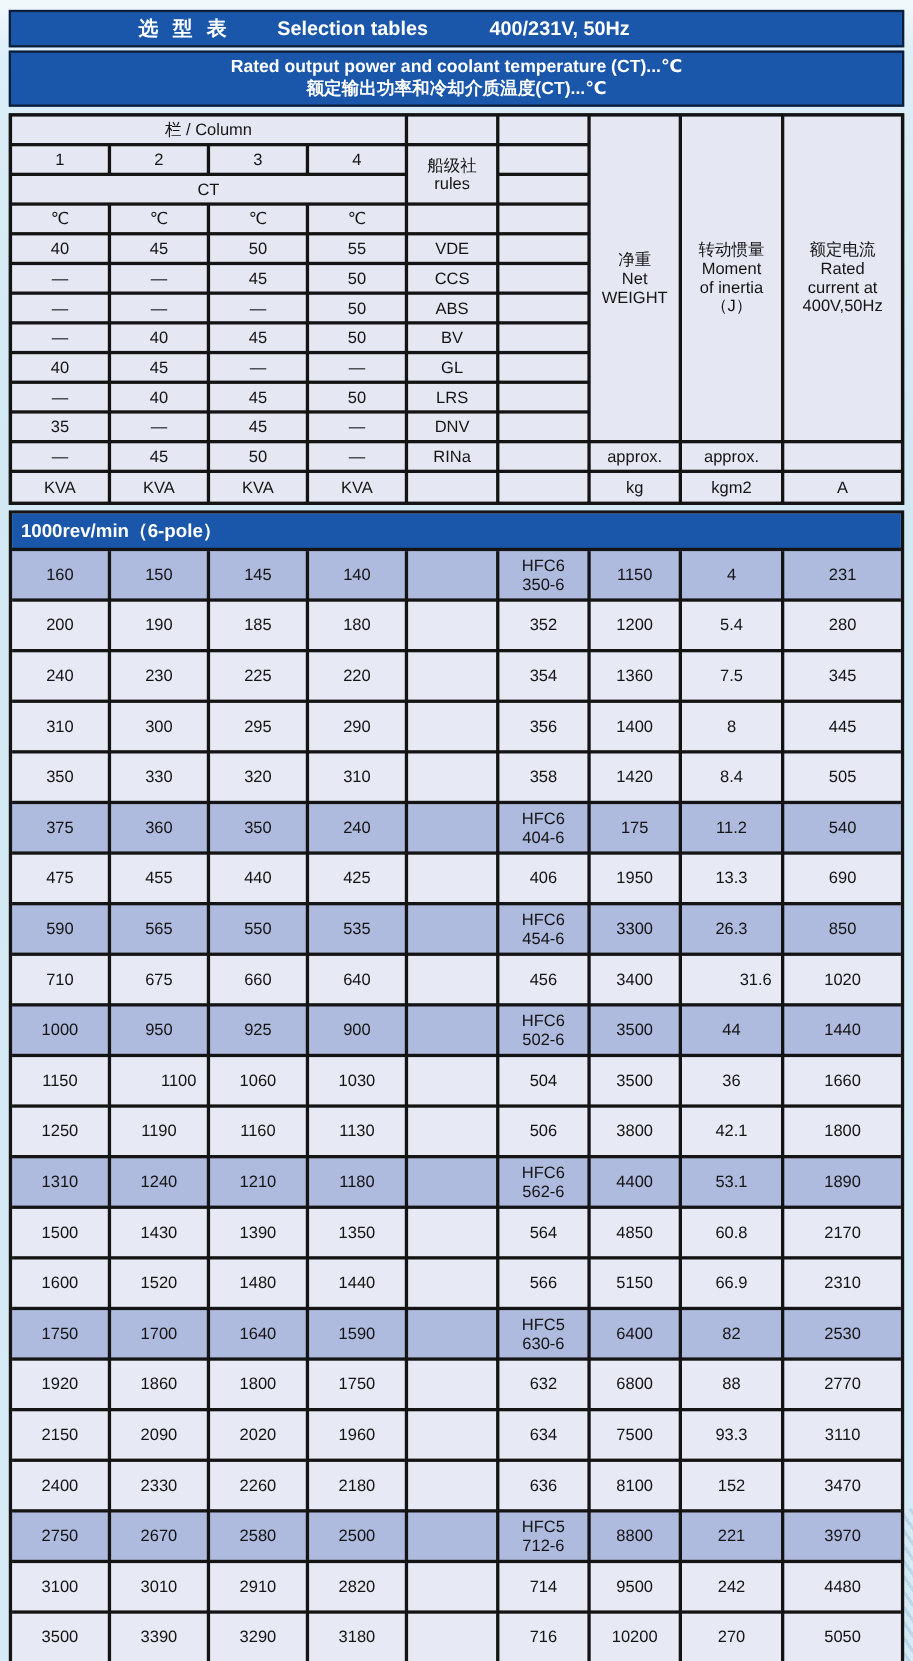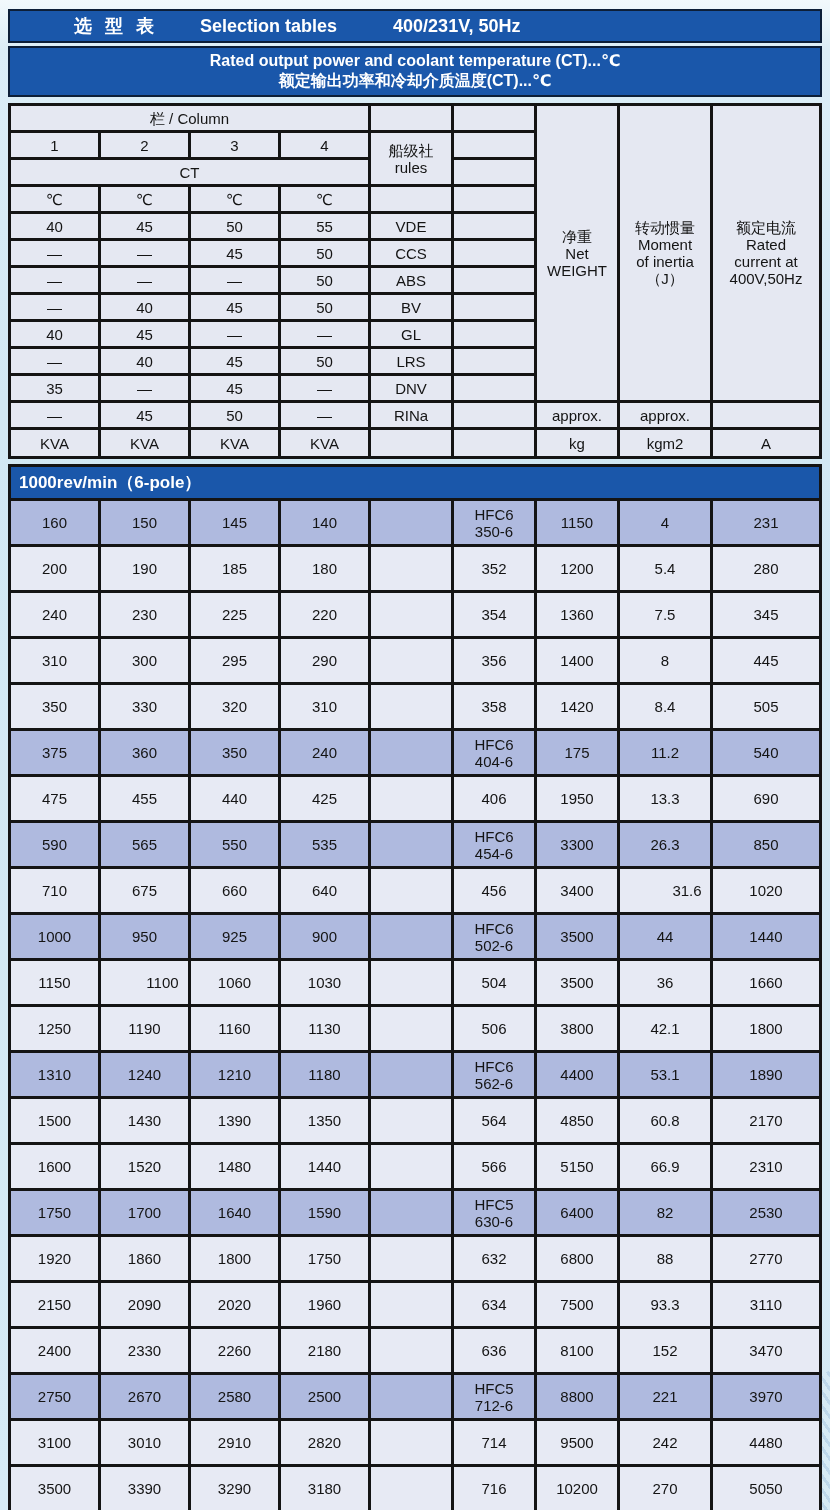--- a/index.html
+++ b/index.html
@@ -8,21 +8,21 @@
     background:linear-gradient(180deg,#f2f9fc 0px,#dceef7 50px,#d2e8f3 400px,#d6ebf5 100%);
     font-family:"Liberation Sans","DejaVu Sans",sans-serif;
     color:#141414;
   }
   .page{position:relative;z-index:1;padding:9px 8px 0 8px;}
   .bar{
     background:#1a57aa;border:2px solid #0d1f38;color:#ffffff;
     box-sizing:border-box;width:814px;
   }
   .title-bar{height:34px;display:flex;align-items:center;font-size:18px;font-weight:bold;}
-  .title-cn{margin-left:64px;letter-spacing:4px;white-space:nowrap;}
+  .title-cn{margin-left:116px;letter-spacing:4px;white-space:nowrap;}
   .title-en{margin-left:42px;white-space:nowrap;}
   .title-spec{margin-left:56px;white-space:nowrap;}
   .subtitle-bar{margin-top:3px;text-align:center;font-size:16px;font-weight:bold;line-height:20px;padding:3px 0 4px 0;}
   .grid{
     box-sizing:border-box;width:814px;
     display:grid;gap:3px;background:#141414;border:3px solid #141414;
     grid-template-columns:87px 87px 87px 87px 80px 80px 80px 90px 1fr;
   }
   .header-grid{margin-top:6px;grid-template-rows:repeat(12,24px) 26px;}
   .cell{

